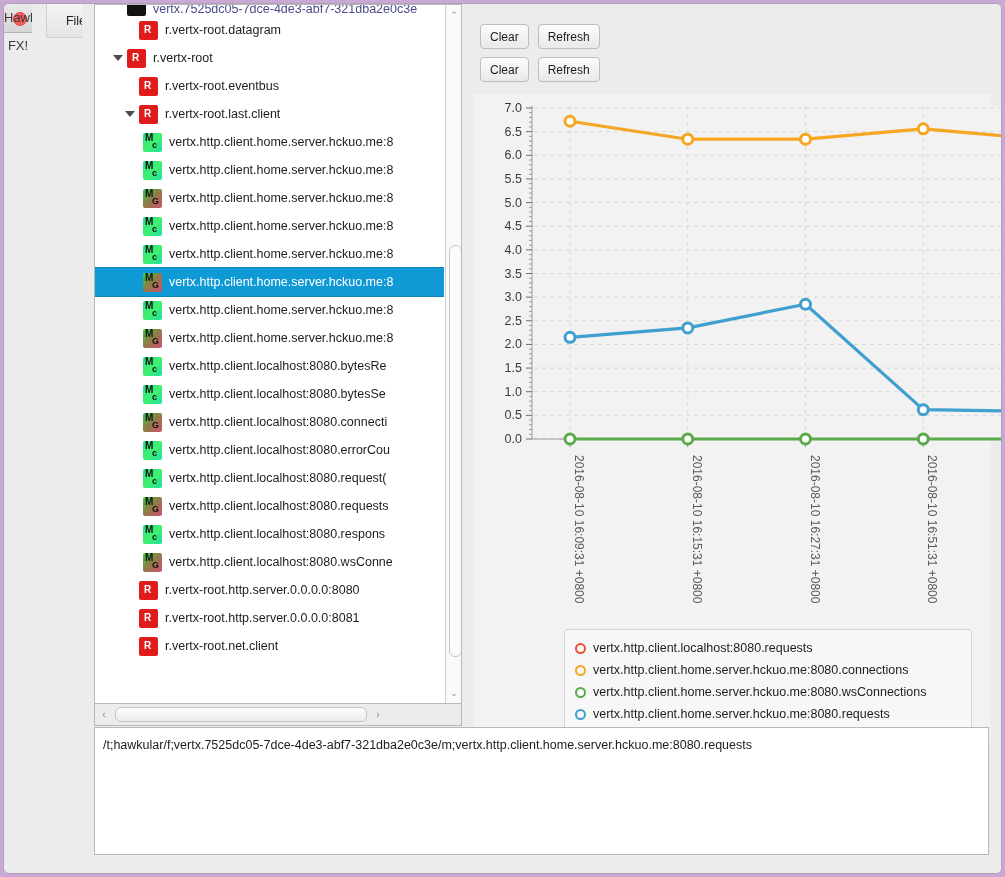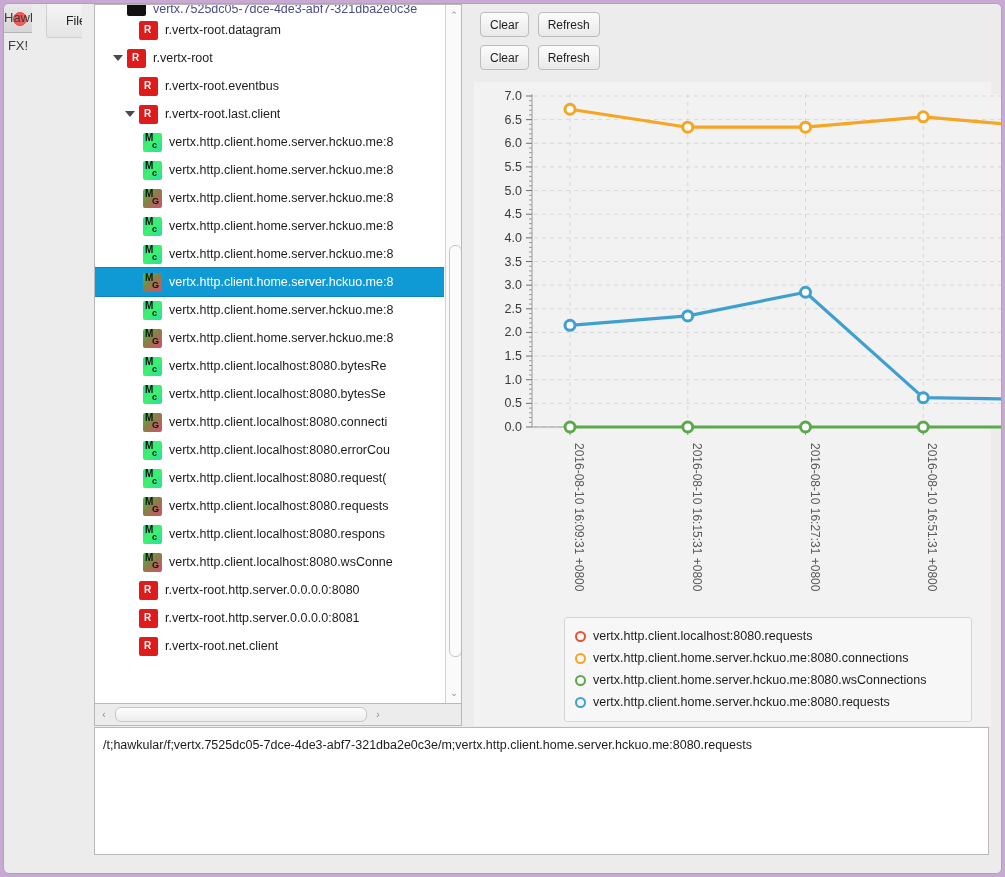--- a/index.html
+++ b/index.html
@@ -129,21 +129,21 @@
     display:flex;align-items:center;
   }
   .hscroll-wrap .arrow{width:18px;text-align:center;font-size:10px;color:#8c8c8c;}
   .hthumb{
     flex:1 1 auto;height:13px;margin:0 2px;
     background:linear-gradient(to bottom,#fdfdfd,#ededed);
     border:1px solid #c6c6c6;border-radius:6px;max-width:250px;
   }
   
   .right-panel{
-    position:absolute;left:390px;top:0px;right:10px;height:722px;
+    position:absolute;left:390px;top:12px;right:10px;height:722px;
   }
   .btn-row{display:flex;gap:9px;margin:8px 0 0 8px;}
   .gbtn{
     min-width:46px;height:25px;line-height:25px;text-align:center;padding:0 9px;
     background:linear-gradient(to bottom,#fcfcfc,#e9e9e9);
     border:1px solid #bdbdbd;border-radius:4px;font-size:12px;color:#1d1d1d;
     box-sizing:border-box;
   }
   .chart-area{
     position:absolute;left:2px;top:78px;right:0;bottom:0;

